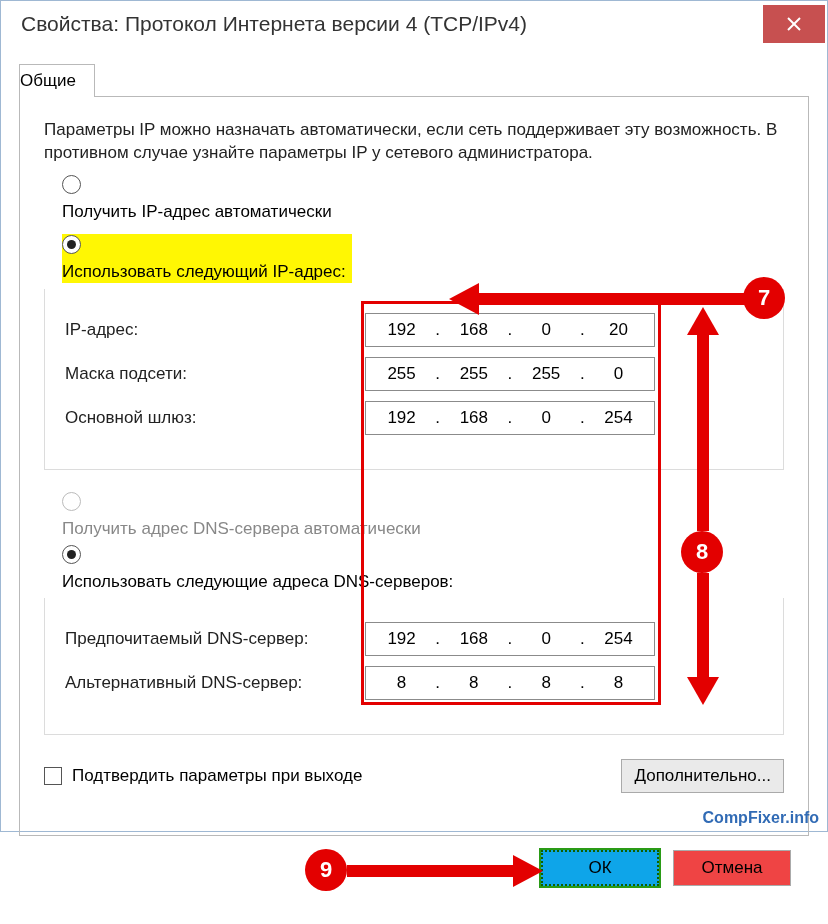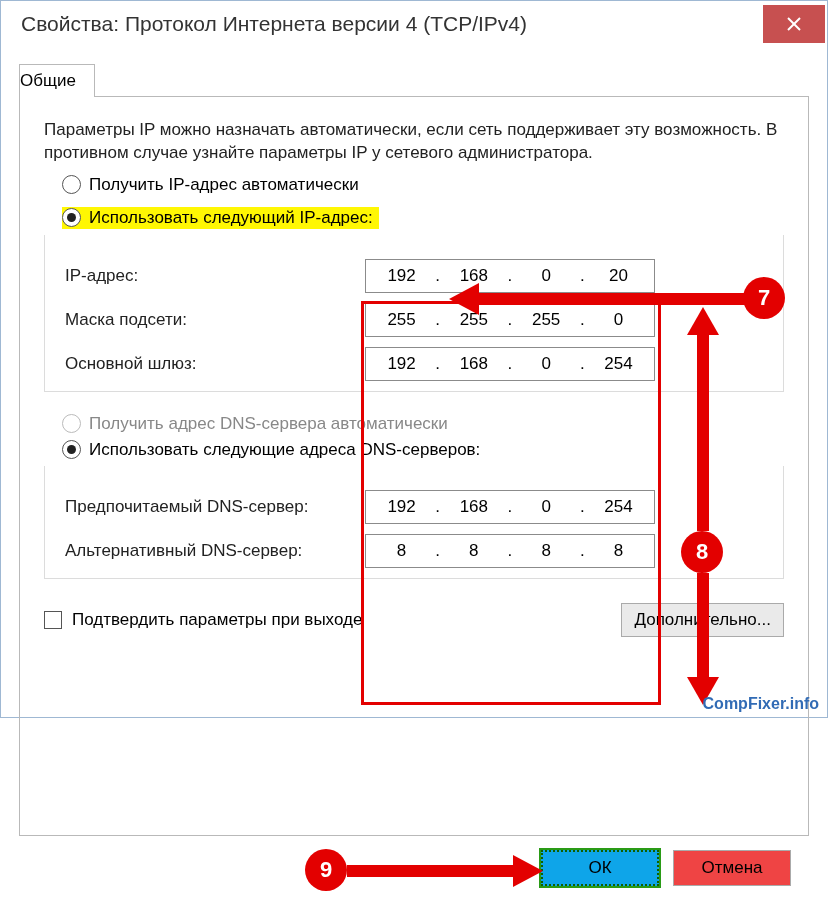--- a/index.html
+++ b/index.html
@@ -8,21 +8,21 @@
   font-size: 17px;
   background: #fff;
   width: 828px;
   height: 924px;
   position: relative;
   overflow: hidden;
 }
 .window {
   border: 1px solid #9fb8d3;
   width: 828px;
-  height: 718px;
+  height: 832px;
   background: #fff;
   position: relative;
 }
 .titlebar {
   height: 46px;
   display: flex;
   align-items: center;
   padding: 0 0 0 20px;
   background: #fff;
 }
@@ -72,20 +72,21 @@
 .description {
   line-height: 1.35;
   margin-bottom: 10px;
   color: #222;
 }
 .radio-row {
   display: flex;
   align-items: flex-start;
   margin: 6px 0 6px 18px;
   gap: 8px;
+  flex-direction: column;
 }
 .radio-row.highlight {
   background: #fff703;
   display: inline-flex;
   padding: 1px 6px 1px 0;
 }
 .radio {
   width: 19px; height: 19px; border-radius: 50%;
   border: 1.5px solid #555;
   display: inline-flex; align-items: center; justify-content: center;
@@ -93,21 +94,21 @@
 }
 .radio.disabled { border-color: #bbb; }
 .radio .dot { width: 9px; height: 9px; border-radius: 50%; background: #222; }
 .radio-label { }
 .radio-label.disabled { color: #888; }
 
 .group {
   border: 1px solid #dcdcdc;
   border-top: none;
   margin: 0 0 22px 0;
-  padding: 14px 20px 0 20px;
+  padding: 14px 20px 24px 20px;
   position: relative;
 }
 .field-row {
   display: flex;
   align-items: center;
   margin: 10px 0;
 }
 .field-label {
   flex: 0 0 300px;
   color: #222;

